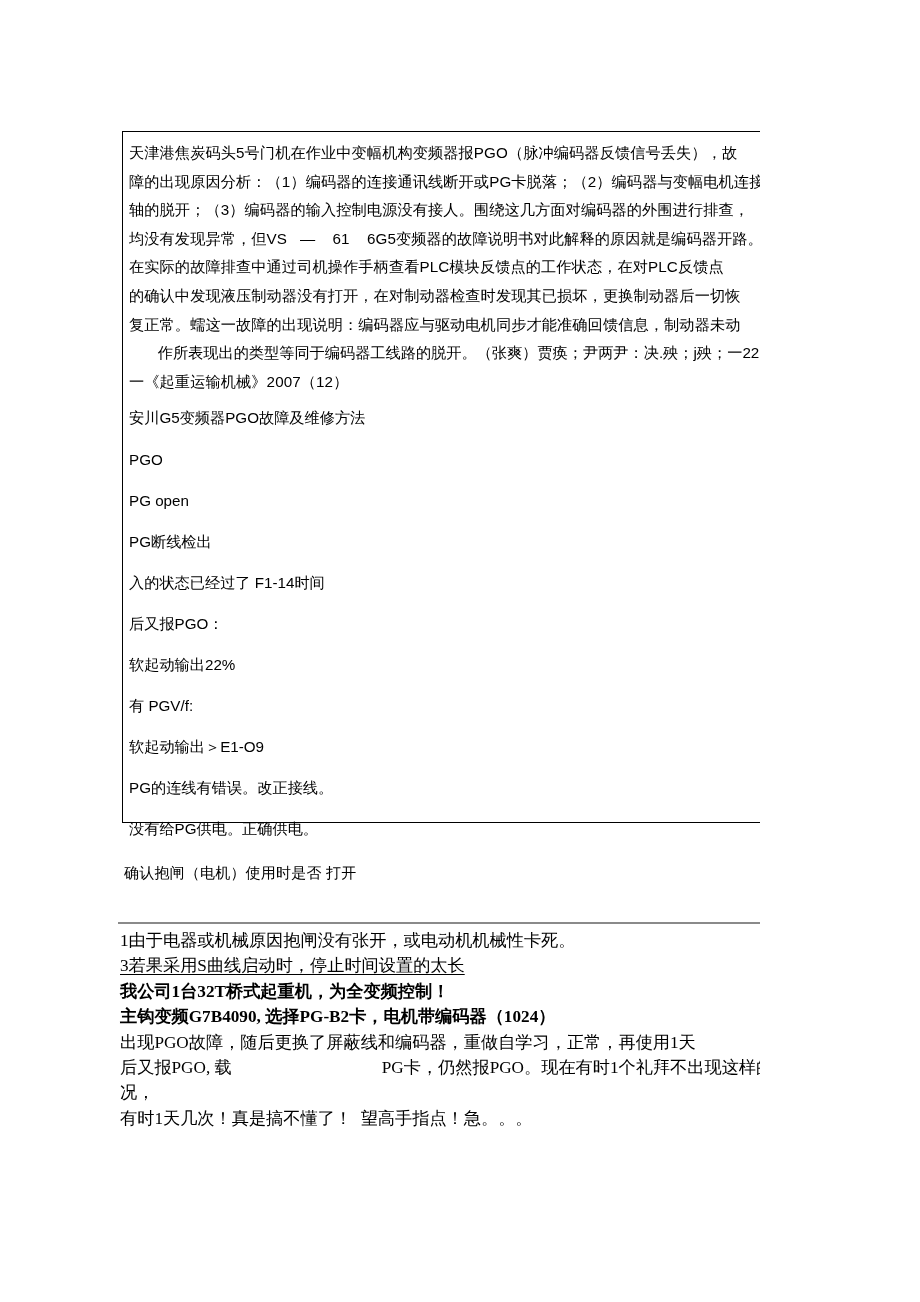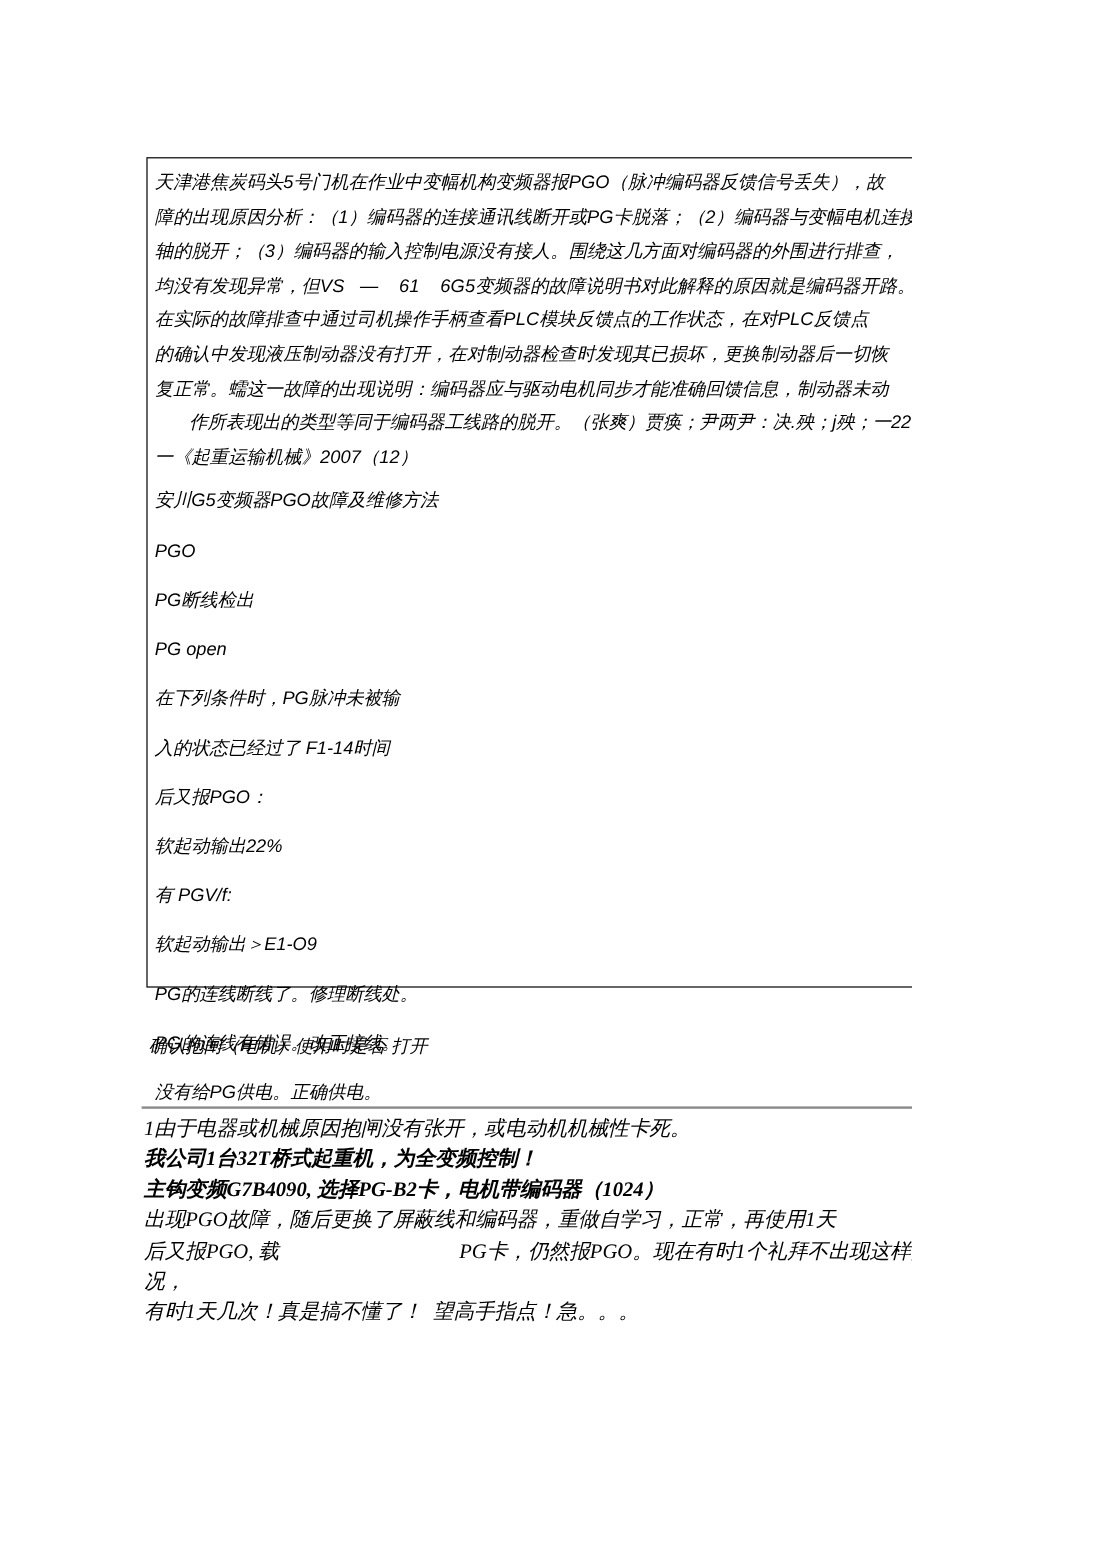--- a/index.html
+++ b/index.html
@@ -15,21 +15,20 @@
     color: #000000;
     -webkit-font-smoothing: none;
   }
   .page {
     position: absolute;
     inset: 0;
     width: 760px;
     height: 1302px;
     background: #fff;
     overflow: hidden;
-    font-style: italic;
   }
 
   
   .box {
     position: absolute;
     left: 122px;
     top: 131px;
     width: 673px;
     height: 692px;
     border: 1px solid #000;
@@ -131,41 +130,40 @@
         <span class="tail">22</span>
       </div>
 
       <p class="p-dense">一《起重运输机械》2007（12）</p>
 
       <div class="gap-sm"></div>
 
       <p class="spaced-line">安川G5变频器PGO故障及维修方法</p>
 
       <p class="list-line">PGO</p>
+      <p class="list-line">PG open</p>
       <p class="list-line">PG断线检出</p>
-      <p class="list-line">PG open</p>
-      <p class="list-line">在下列条件时，PG脉冲未被输</p>
       <p class="list-line">入的状态已经过了  F1-14时间</p>
       <p class="list-line">后又报PGO：</p>
       <p class="list-line">软起动输出22%</p>
       <p class="list-line">有  PGV/f:</p>
       <p class="list-line">软起动输出＞E1-O9</p>
-      <p class="list-line">PG的连线断线了。修理断线处。</p>
       <p class="list-line">PG的连线有错误。改正接线。</p>
       <p class="list-line">没有给PG供电。正确供电。</p>
 
     </div>
   </div>
 
   <div class="subhead">确认抱闸（电机）使用时是否  打开</div>
 
   <div class="hr"></div>
 
   <div class="serif-block">
     <p class="ln">1由于电器或机械原因抱闸没有张开，或电动机机械性卡死。</p>
+    <p class="ln underline">3若果采用S曲线启动时，停止时间设置的太长</p>
 
     <p class="ln bold-ish">我公司1台32T桥式起重机，为全变频控制！</p>
     <p class="ln bold-ish">主钩变频G7B4090, 选择PG-B2卡，电机带编码器（1024）</p>
     <p class="ln">出现PGO故障，随后更换了屏蔽线和编码器，重做自学习，正常，再使用1天</p>
 
     <p class="ln"><span>后又报PGO, 载</span><span class="mono-gap"></span><span>PG卡，仍然报PGO。现在有时1个礼拜不出现这样的情况，</span></p>
 
     <p class="ln">有时1天几次！真是搞不懂了！  望高手指点！急。。。</p>
   </div>
 

